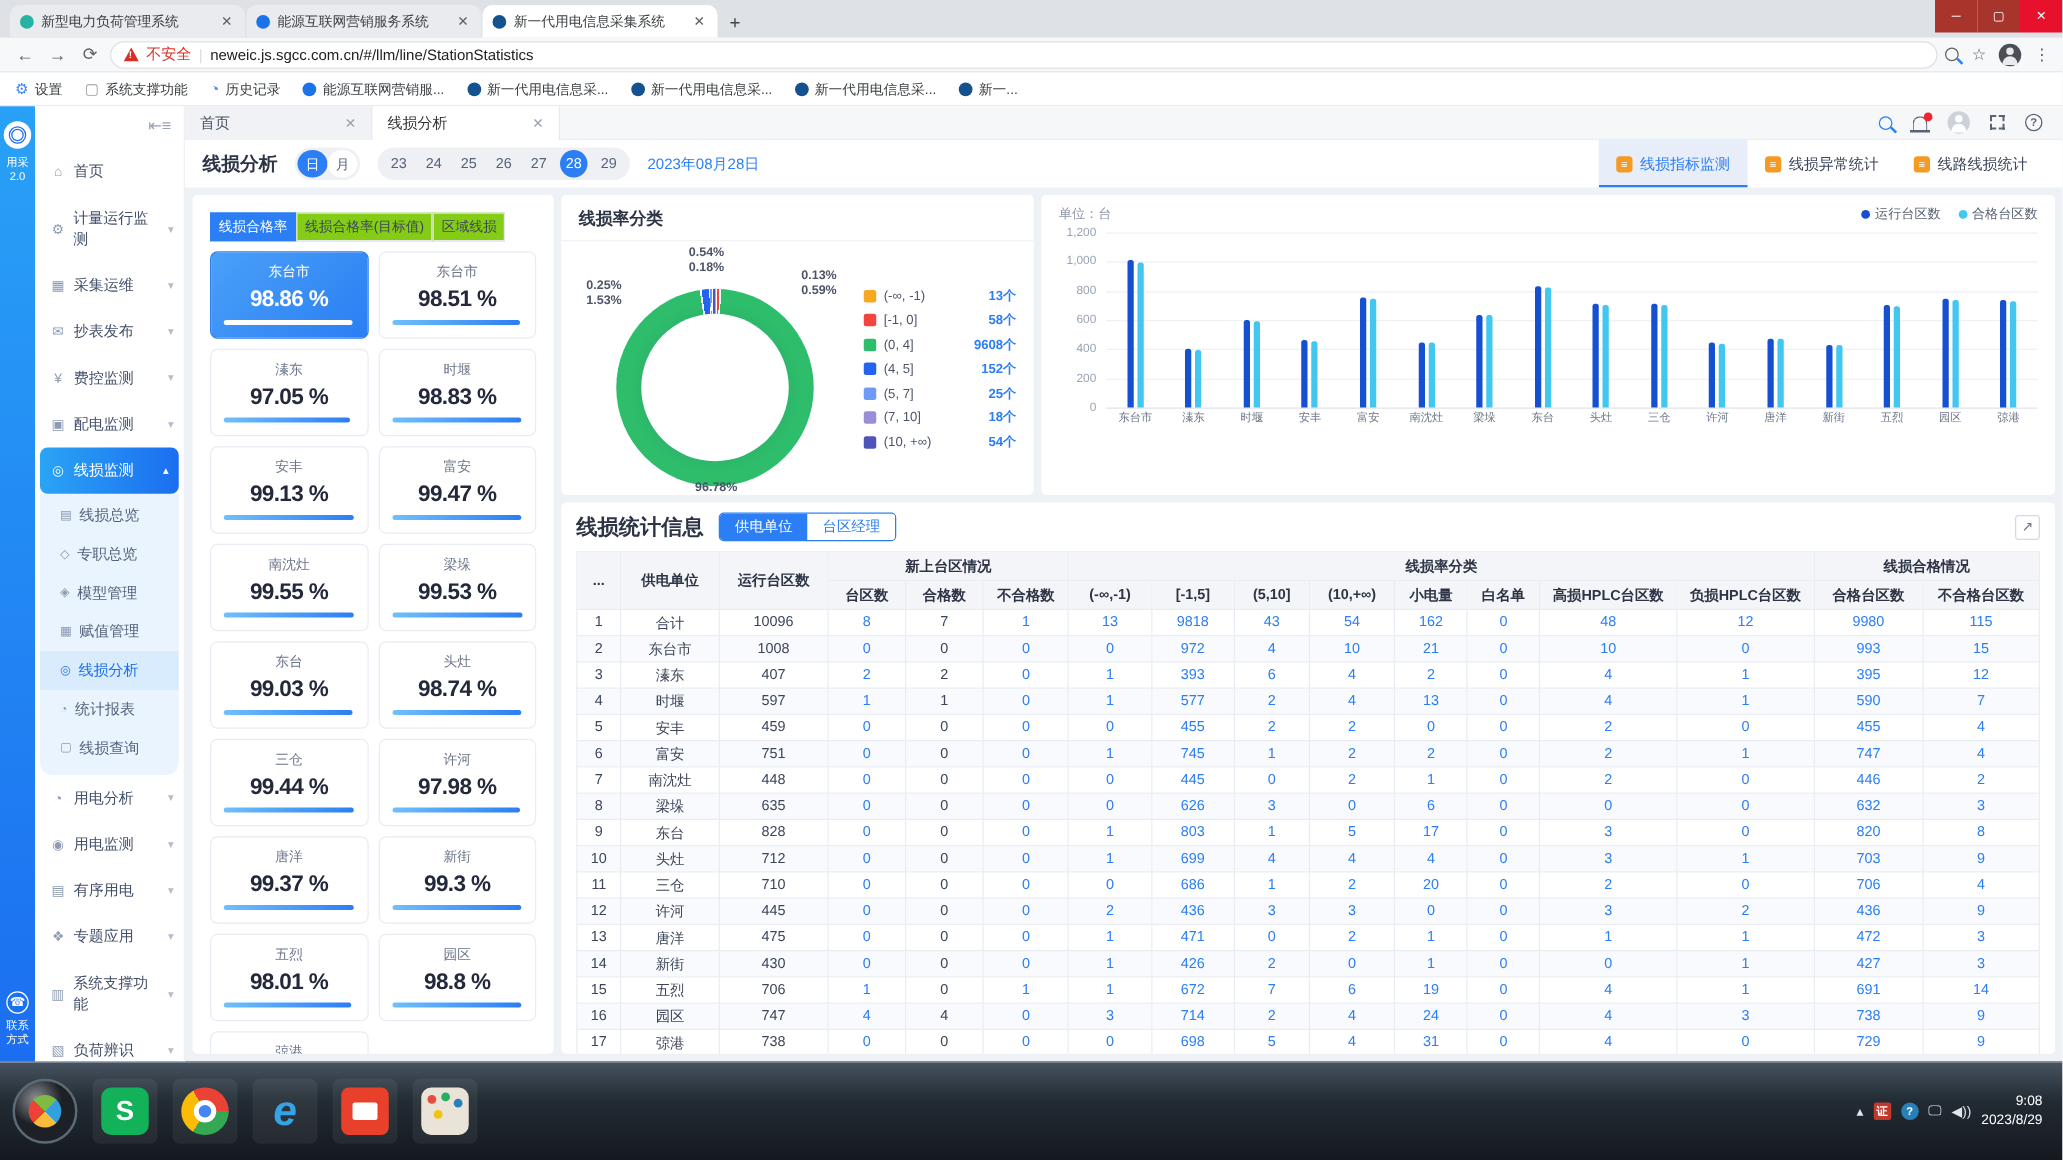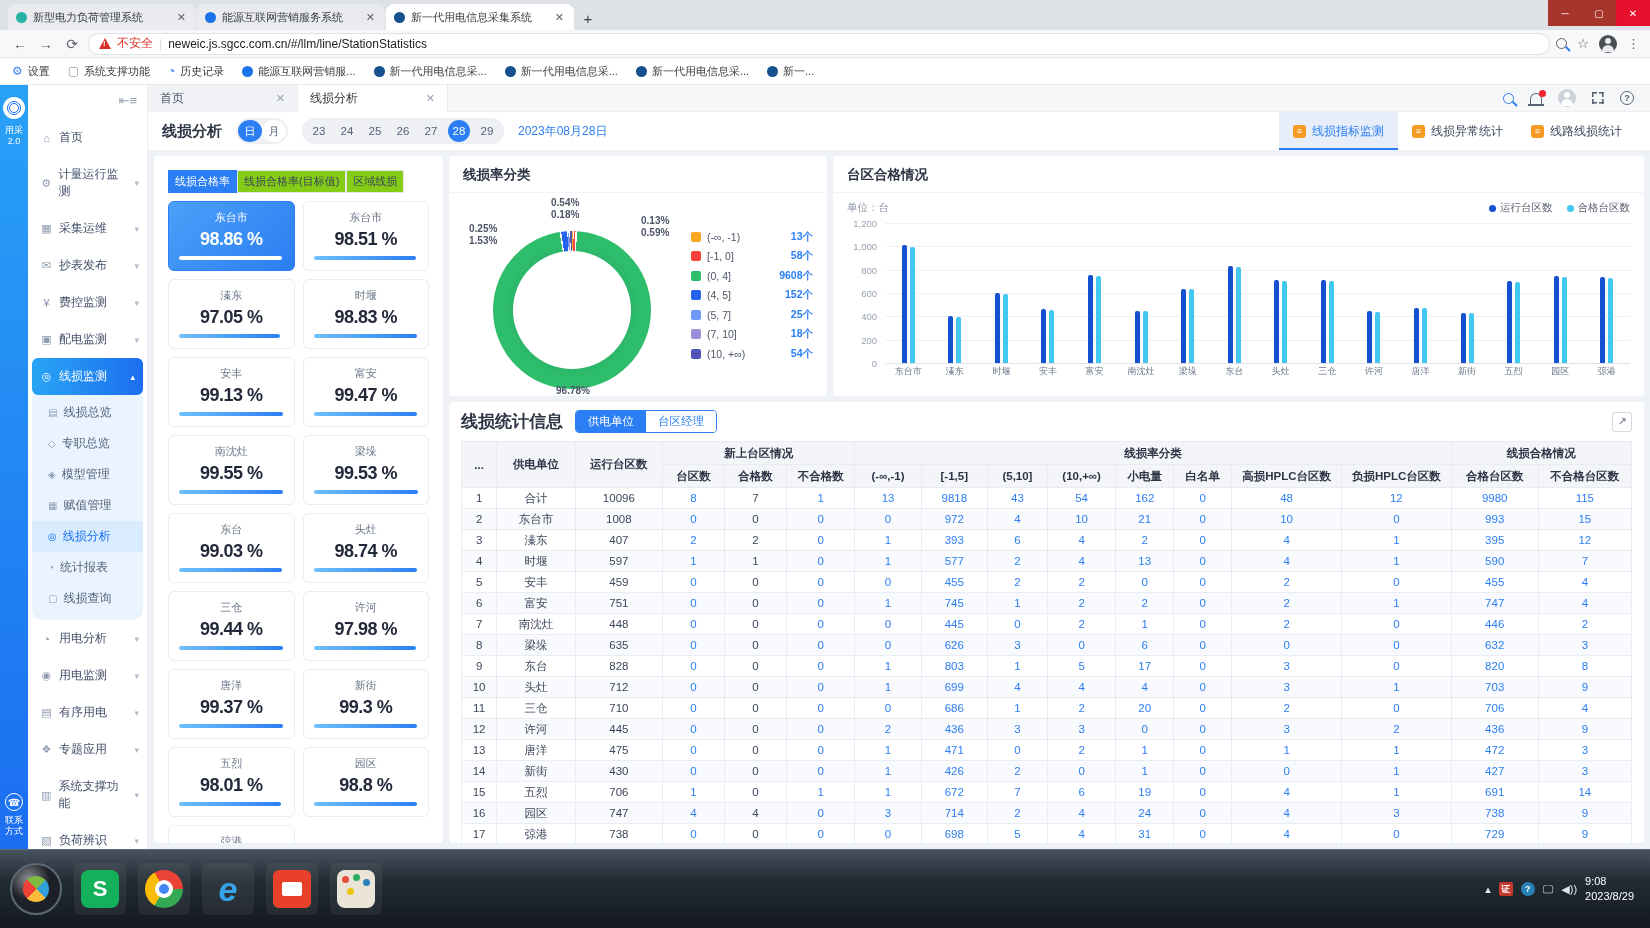--- a/index.html
+++ b/index.html
@@ -172,21 +172,21 @@
   .chrome-ic { width:38px; height:38px; border-radius:50%; background:conic-gradient(from -30deg,#ea4335 0 120deg,#34a853 0 240deg,#fbbc05 0 360deg); position:relative; }
   .chrome-ic::after { content:""; position:absolute; inset:10px; border-radius:50%; background:#4285f4; border:4px solid #fff; }
   .ie-ic { color:#35a3e8; font-size:34px; font-weight:bold; font-style:italic; }
   .pp-ic { width:38px; height:38px; border-radius:6px; background:#e8402a; display:flex; align-items:center; justify-content:center; }
   .pp-ic i { width:20px; height:14px; background:#fff; border-radius:2px; }
   .pal-ic { width:38px; height:38px; border-radius:8px; background:#e9e3d8; position:relative; }
   .pal-ic i { position:absolute; width:7px; height:7px; border-radius:50%; }
   .tray { margin-left:auto; display:flex; align-items:center; gap:8px; }
   .tico { font-size:11px; color:#dfe5ea; }
   .tico.sq { width:14px; height:14px; border-radius:2px; display:flex; align-items:center; justify-content:center; color:#fff; font-size:9px; font-weight:bold; }
-  .clock { color:#fff; font-size:11px; line-height:15px; padding-right:6px; }
+  .clock { color:#fff; font-size:11px; text-align:right; line-height:15px; padding-right:6px; }
 </style>
 </head>
 <body>
 
 <div class="screen">
 
   <div class="tabstrip">
     <div id="btabs" style="display:flex;">
         <div class="btab">
           <span class="fav" style="background: rgb(39, 179, 164);"></span>
@@ -575,21 +575,20 @@
                 <div class="plrow">
                   <span class="sw" style="background: rgb(79, 85, 184);"></span>
                   <span>(10, +∞)</span>
                   <span class="cnt">54个</span>
                 </div>
               </div>
           </div>
         </section>
 
         <section class="panel">
-          <div class="ptitle">台区合格情况</div>
           <div class="barsub">
             <span>单位：台</span>
             <div class="barleg" id="barlegend">
                 <span class="li">
                   <span class="dot" style="background: rgb(20, 80, 208);"></span>
                   <span>运行台区数</span>
                 </span>
                 <span class="li">
                   <span class="dot" style="background: rgb(65, 199, 240);"></span>
                   <span>合格台区数</span>

